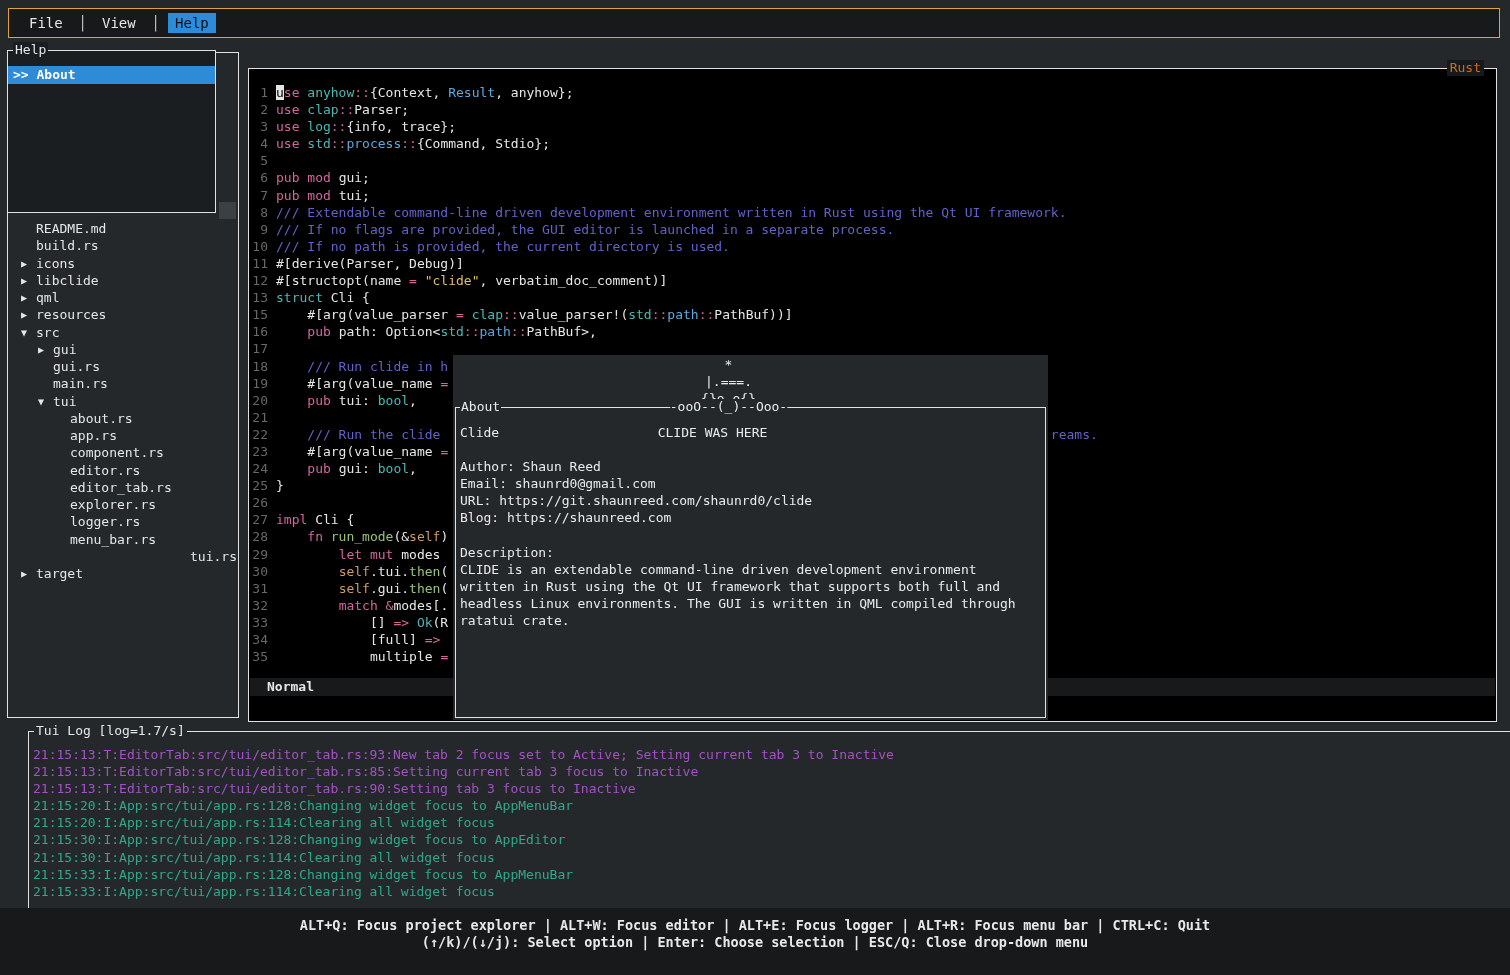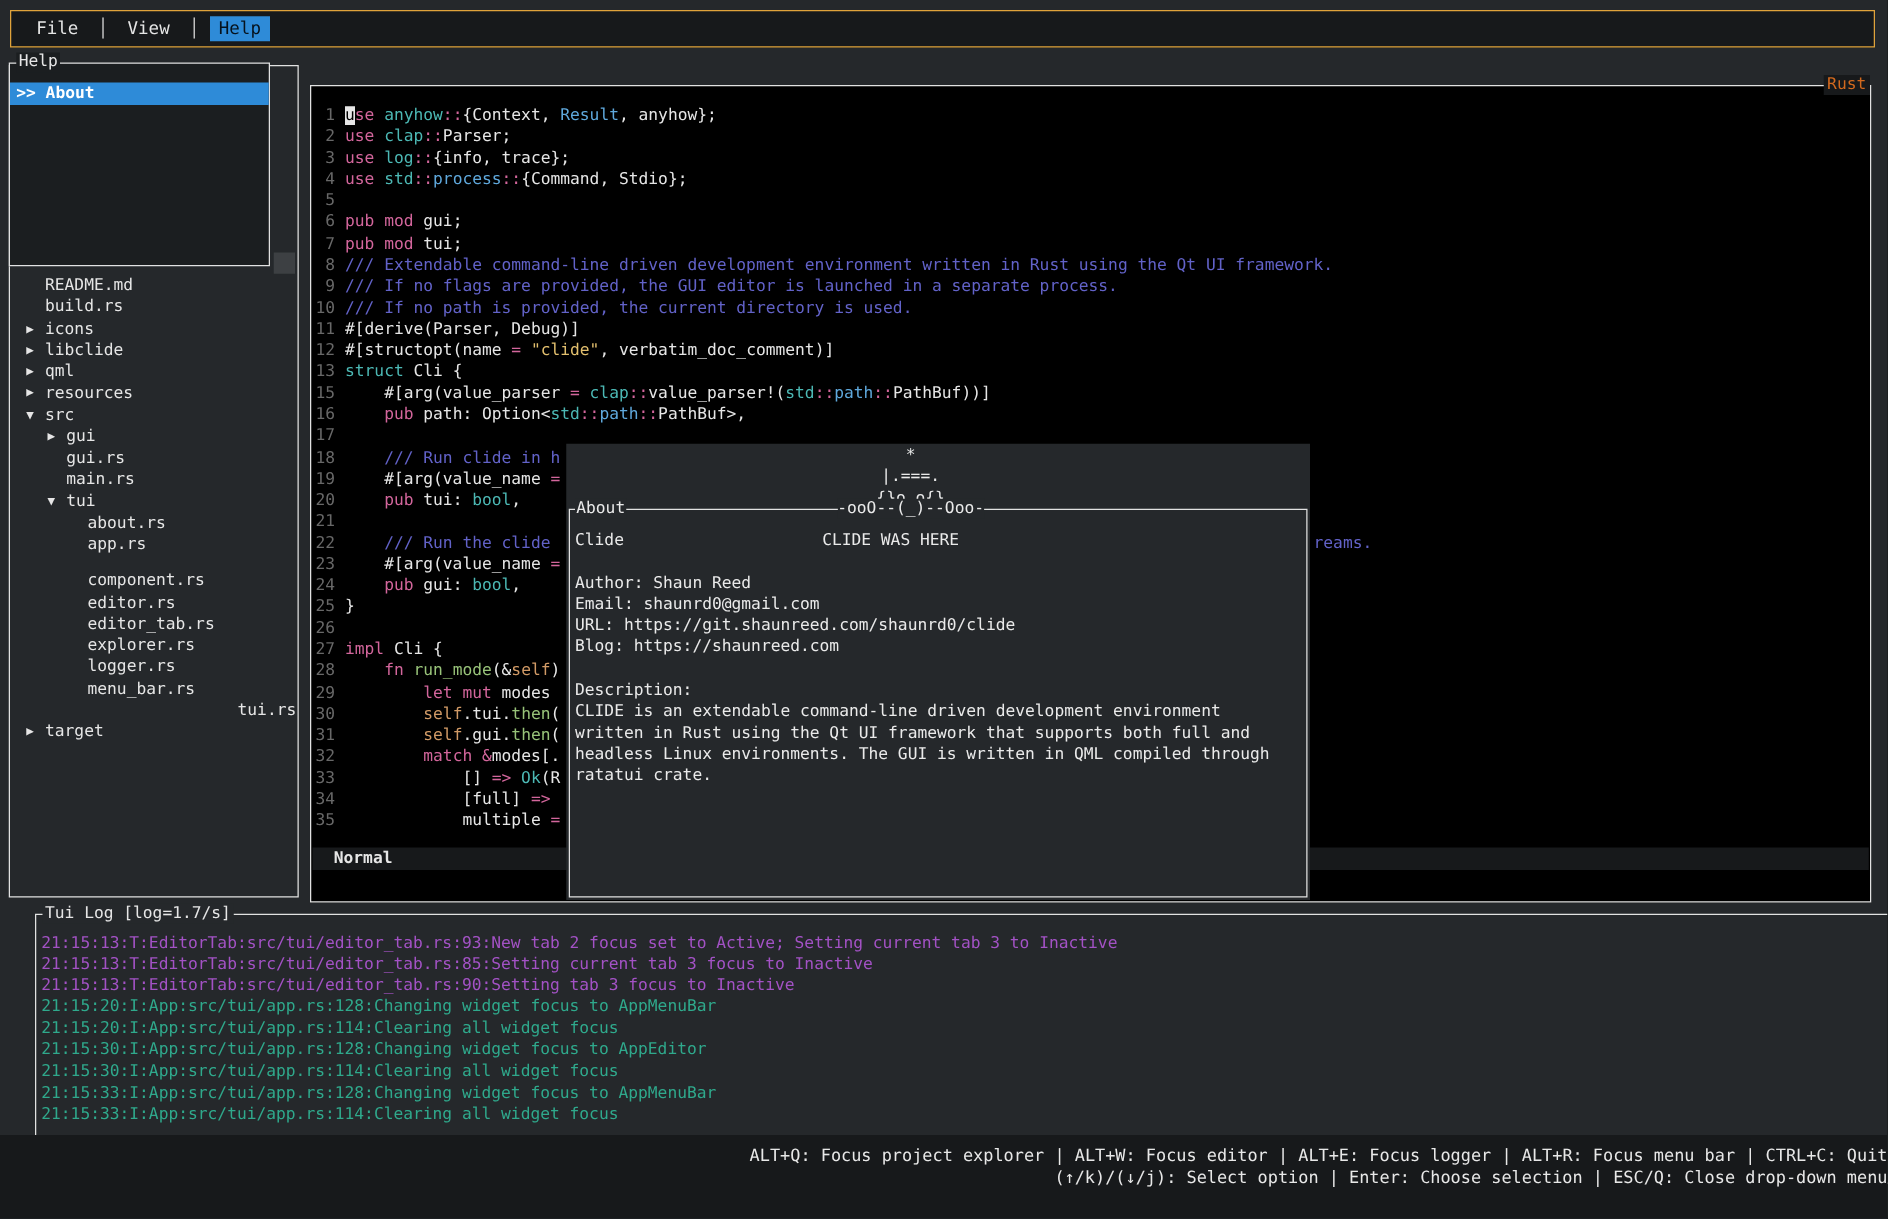--- a/index.html
+++ b/index.html
@@ -34,21 +34,21 @@
 
   
   .tab-bar{position:absolute;left:255px;top:48px;height:18px;line-height:18px;
     font-size:13px;white-space:pre;}
   .tab{white-space:pre;}
   .tab.active{color:#ab4642;}
 
   
   .editor-panel{position:absolute;left:248px;top:68px;width:1249px;height:654px;
     background:#000;border:1px solid #e2e2e2;box-sizing:border-box;}
-  .lang-badge{position:absolute;top:-9px;right:0;background:#17191b;padding:0 3px;
+  .lang-badge{position:absolute;top:-9px;right:12px;background:#17191b;padding:0 3px;
     color:#d2691e;font-size:13px;line-height:16px;}
   .code-area{position:absolute;left:2px;top:15px;right:2px;font-size:13px;line-height:17.1px;}
   .code-line{height:17.1px;white-space:pre;}
   .ln{display:inline-block;width:17px;text-align:right;color:#686868;margin-right:8px;}
   .c-fg{color:#e6e6e6}
   .c-kw{color:#d3669c}
   .c-mod{color:#4cb8b4}
   .c-type{color:#5fa8dc}
   .c-comment{color:#6262c8}
   .c-str{color:#e2bf6e}
@@ -79,21 +79,21 @@
     border:1px solid #e2e2e2;box-sizing:border-box;margin-left:21px;}
   .log-title{position:absolute;top:-9px;left:5px;background:#25282b;padding:0 2px;
     font-size:13px;line-height:16px;color:#e6e6e6;}
   .log-list{position:absolute;left:4px;top:14px;font-size:13px;line-height:17.1px;}
   .log-line{height:17.1px;white-space:pre;}
   .lv-trace{color:#a352c5}
   .lv-info{color:#2fa98c}
 
   
   .bottom-bar{position:absolute;left:0;top:908px;width:1510px;height:67px;background:#17191b;
-    text-align:right;font-size:13.5px;font-weight:normal;color:#e8e8e8;box-sizing:border-box;
+    text-align:center;font-size:13.5px;font-weight:bold;color:#e8e8e8;box-sizing:border-box;
     padding-top:9px;}
   .bottom-bar div{line-height:17px;white-space:pre;}
 </style>
 </head>
 <body>
 
 <div id="app">
 
   <div class="menu-bar">
     <span style="display:flex;align-items:center;">
@@ -113,21 +113,21 @@
         <div class="tree-row" style="padding-left: 13px;"><span class="tree-arrow">▶</span><span class="tree-label">libclide</span></div>
         <div class="tree-row" style="padding-left: 13px;"><span class="tree-arrow">▶</span><span class="tree-label">qml</span></div>
         <div class="tree-row" style="padding-left: 13px;"><span class="tree-arrow">▶</span><span class="tree-label">resources</span></div>
         <div class="tree-row" style="padding-left: 13px;"><span class="tree-arrow">▼</span><span class="tree-label">src</span></div>
         <div class="tree-row" style="padding-left: 30px;"><span class="tree-arrow">▶</span><span class="tree-label">gui</span></div>
         <div class="tree-row" style="padding-left: 30px;"><span class="tree-arrow"></span><span class="tree-label">gui.rs</span></div>
         <div class="tree-row" style="padding-left: 30px;"><span class="tree-arrow"></span><span class="tree-label">main.rs</span></div>
         <div class="tree-row" style="padding-left: 30px;"><span class="tree-arrow">▼</span><span class="tree-label">tui</span></div>
         <div class="tree-row" style="padding-left: 47px;"><span class="tree-arrow"></span><span class="tree-label">about.rs</span></div>
         <div class="tree-row" style="padding-left: 47px;"><span class="tree-arrow"></span><span class="tree-label">app.rs</span></div>
-        <div class="tree-row" style="padding-left: 47px; margin-top: 12px;"><span class="tree-arrow"></span><span class="tree-label">component.rs</span></div>
+        <div class="tree-row" style="padding-left: 47px;"><span class="tree-arrow"></span><span class="tree-label">component.rs</span></div>
         <div class="tree-row" style="padding-left: 47px;"><span class="tree-arrow"></span><span class="tree-label">editor.rs</span></div>
         <div class="tree-row" style="padding-left: 47px;"><span class="tree-arrow"></span><span class="tree-label">editor_tab.rs</span></div>
         <div class="tree-row" style="padding-left: 47px;"><span class="tree-arrow"></span><span class="tree-label">explorer.rs</span></div>
         <div class="tree-row" style="padding-left: 47px;"><span class="tree-arrow"></span><span class="tree-label">logger.rs</span></div>
         <div class="tree-row" style="padding-left: 47px;"><span class="tree-arrow"></span><span class="tree-label">menu_bar.rs</span></div>
         <div class="tree-row" style="padding-left: 30px; justify-content: flex-end;"><span class="tree-arrow"></span><span class="tree-label">tui.rs</span></div>
         <div class="tree-row" style="padding-left: 13px;"><span class="tree-arrow">▶</span><span class="tree-label">target</span></div>
       </div>
   </div>
   <div class="scroll-thumb"></div>

